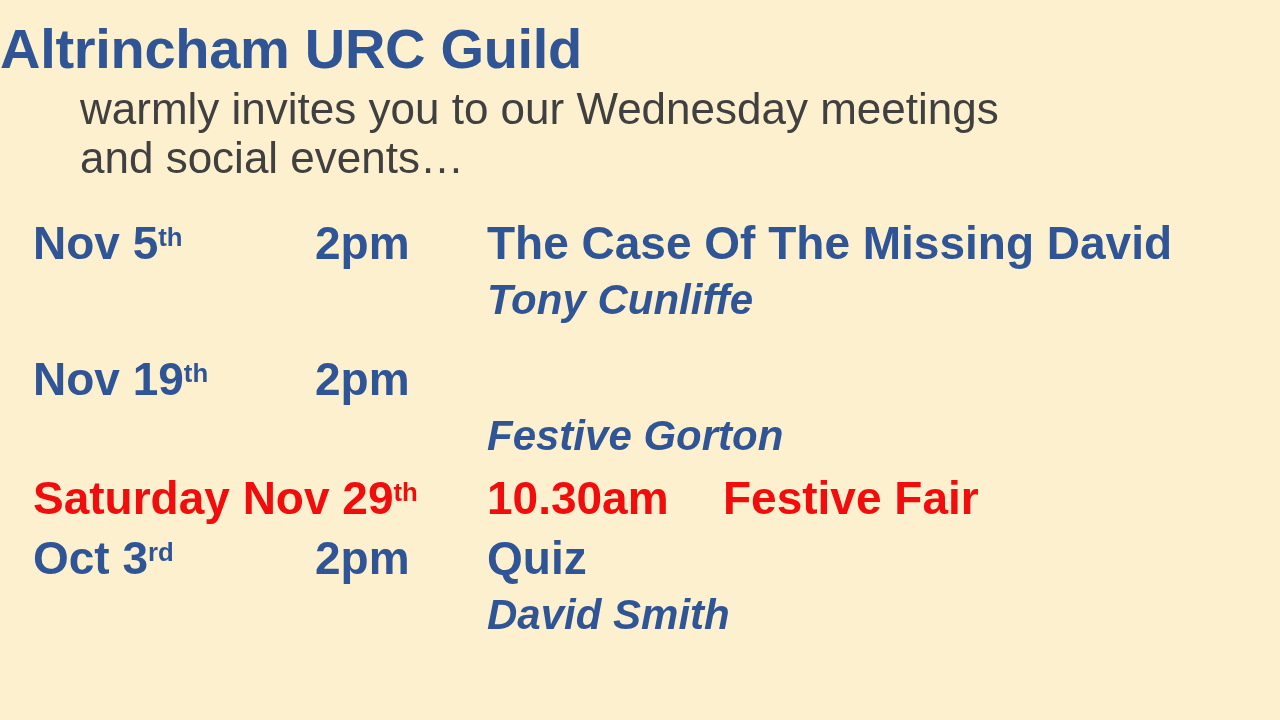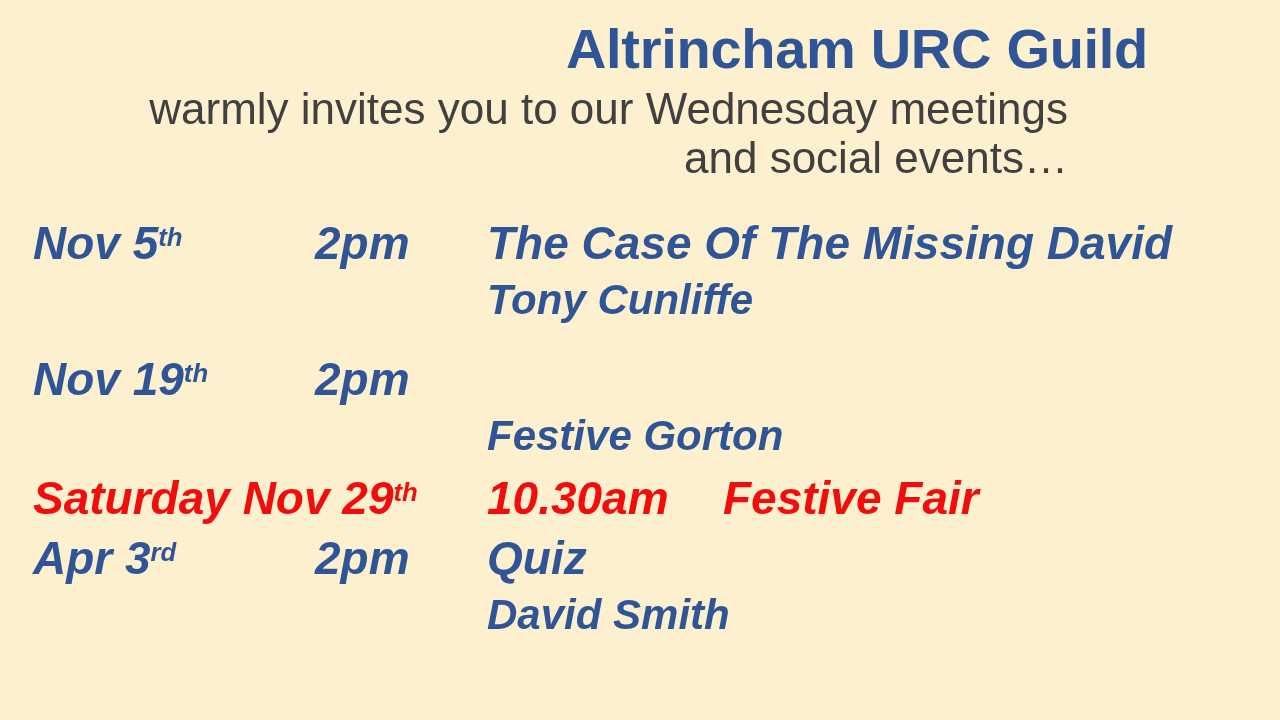--- a/index.html
+++ b/index.html
@@ -22,21 +22,21 @@
     background: #fdf0ce;
     box-sizing: border-box;
   }
 
   
   .header-block {
     position: absolute;
     left: 0;
     top: 18px;
     width: 1148px;
-    text-align: right;
+    text-align: left;
   }
 
   .poster-title {
     display: block;
     font-size: 56px;
     font-weight: bold;
     color: #2f5597;
     line-height: 1.1;
     letter-spacing: -0.3px;
     white-space: nowrap;
@@ -76,21 +76,20 @@
   .event-date,
   .event-time,
   .event-title {
     position: absolute;
     top: 0;
     font-size: 46px;
     font-weight: bold;
     color: #2f5597;
     line-height: 58px;
     white-space: nowrap;
-    font-style: italic;
   }
 
   .event-date { left: 0px; }
   .event-time { left: 282px; }
   .event-title { left: 454px; }
 
   .event-speaker {
     position: relative;
     margin-left: 454px;
     height: 56px;
@@ -163,21 +162,21 @@
     <div class="event-row row-3 highlight">
       <div class="event-main">
         <span class="event-date"><span>Saturday Nov 29</span><sup class="ord">th</sup></span>
         <span class="event-time">10.30am</span>
         <span class="event-title">Festive Fair</span>
       </div>
     </div>
 
     <div class="event-row row-4">
       <div class="event-main">
-        <span class="event-date"><span>Apr 3</span><sup class="ord">rd</sup></span>
+        <span class="event-date"><span>Oct 3</span><sup class="ord">rd</sup></span>
         <span class="event-time">2pm</span>
         <span class="event-title">Quiz</span>
       </div>
       <div class="event-speaker">David Smith</div>
     </div>
 
   </div>
 </div>
 
 </body></html>

